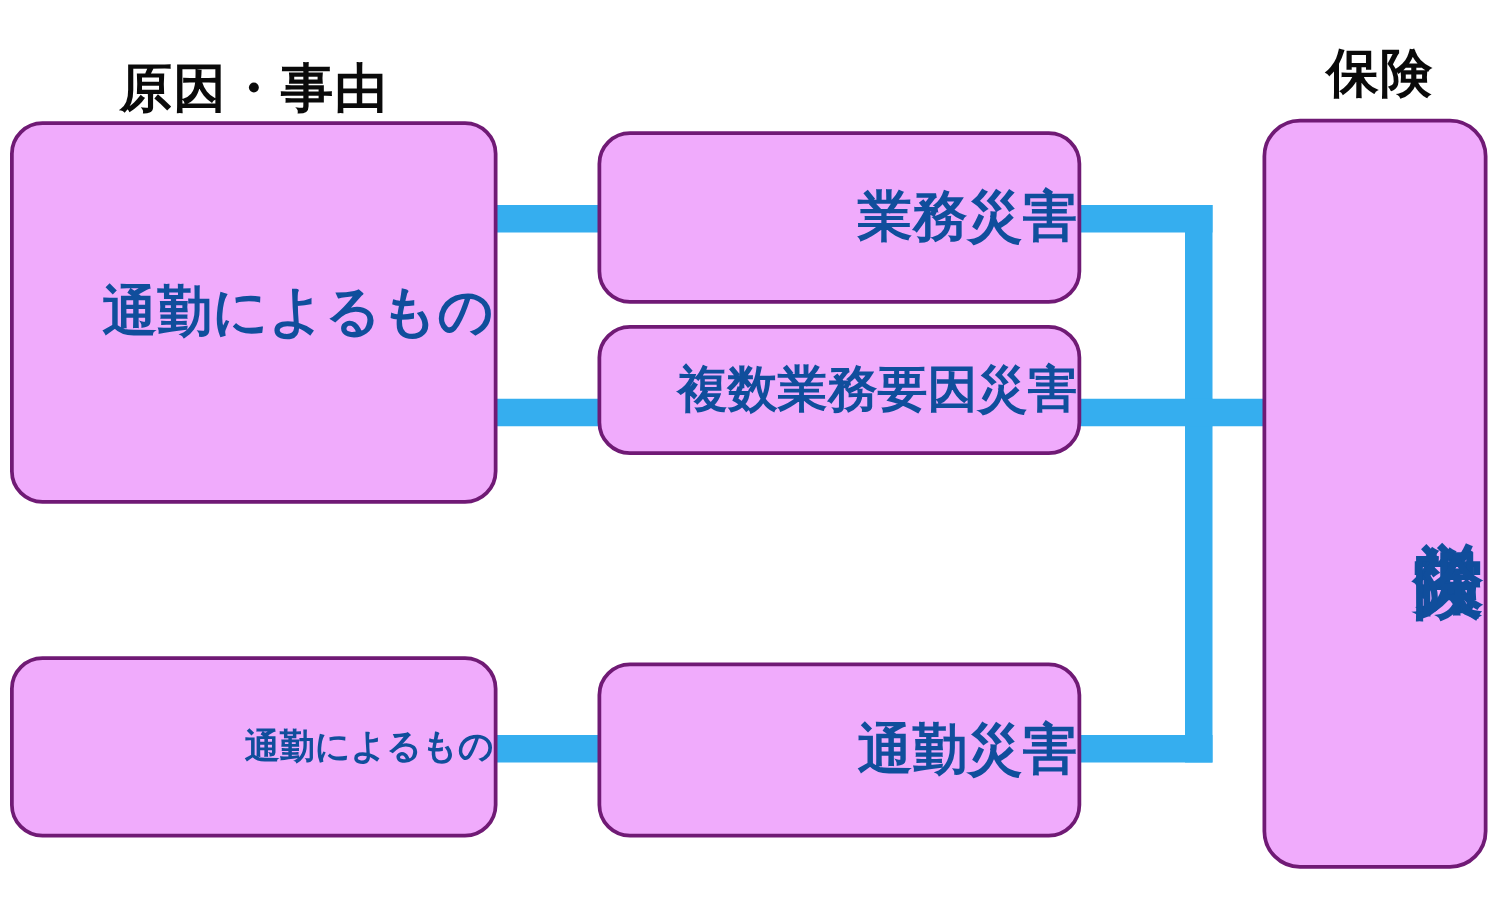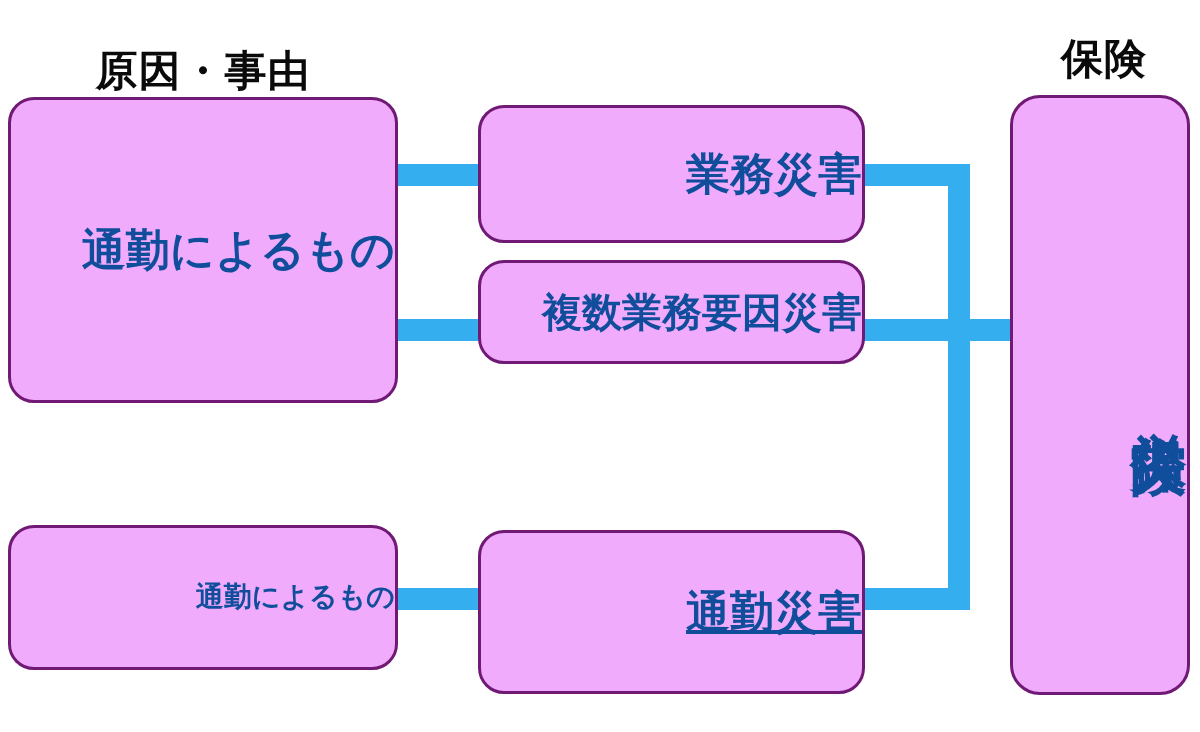--- a/index.html
+++ b/index.html
@@ -49,21 +49,21 @@
   .node-label {
     display: block;
     white-space: nowrap;
   }
 
   .n-cause-work    { left: 8px;   top: 97px;  width: 390px; height: 306px; font-size: 44px; }
   .n-cause-commute { left: 8px;   top: 525px; width: 390px; height: 145px; font-size: 28px; }
 
   .n-work-acc      { left: 478px; top: 105px; width: 387px; height: 138px; font-size: 44px; }
   .n-multi-acc     { left: 478px; top: 260px; width: 387px; height: 104px; font-size: 40px; }
-  .n-commute-acc   { left: 478px; top: 530px; width: 387px; height: 164px; font-size: 44px; text-decoration: underline; }
+  .n-commute-acc   { left: 478px; top: 530px; width: 387px; height: 140px; font-size: 44px; }
 
   .n-insurance {
     left: 1010px; top: 95px; width: 180px; height: 600px;
     border-radius: 30px;
     font-size: 56px;
   }
   .n-insurance .node-label {
     writing-mode: vertical-rl;
     text-orientation: upright;
     letter-spacing: 4px;

